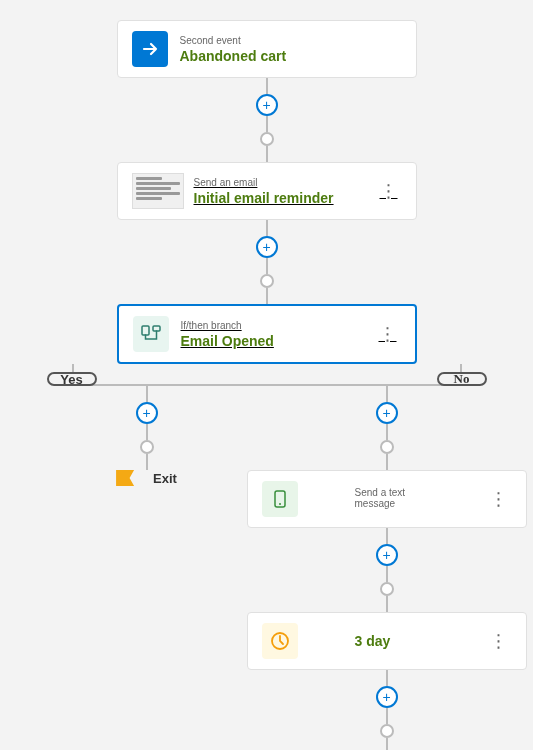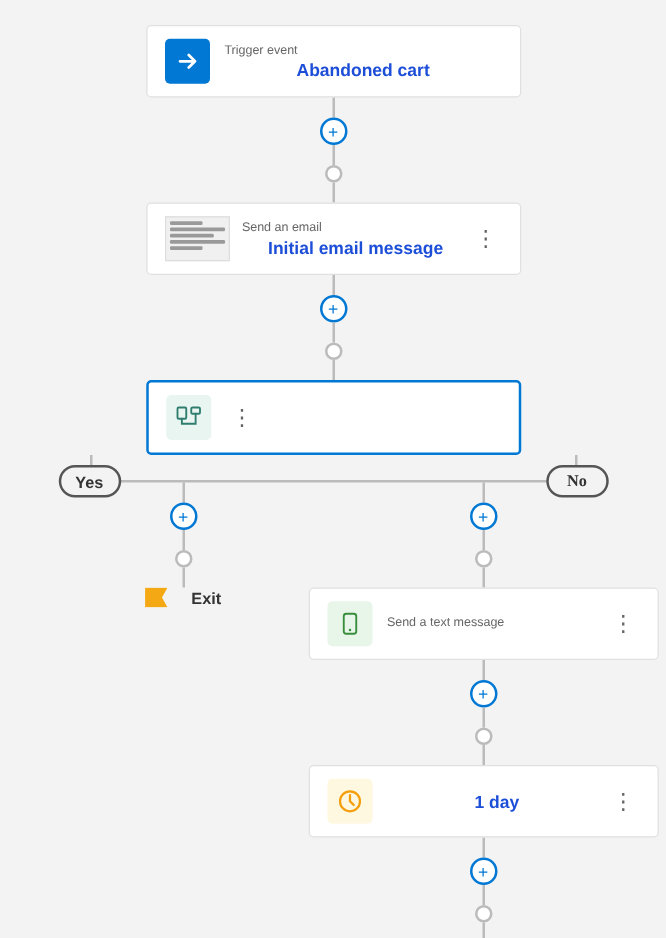--- a/index.html
+++ b/index.html
@@ -52,22 +52,21 @@
       flex: 1;
     }
     .card-label {
       font-size: 10px;
       color: #666;
       margin-bottom: 2px;
     }
     .card-title {
       font-size: 14px;
       font-weight: 600;
-      color: #1d4ed8;
-      text-align: center;
+      color: #4d7c0f;
     }
     .card-menu {
       color: #666;
       font-size: 18px;
       cursor: pointer;
       padding: 4px;
       line-height: 1;
     }
 
     
@@ -100,21 +99,21 @@
     .circle-node {
       width: 14px;
       height: 14px;
       border-radius: 50%;
       border: 2px solid #bbb;
       background: #fff;
     }
 
     .branch-label {
       width: 50px;
-      height: 26px;
+      height: 14px;
       border-radius: 13px;
       border: 2px solid #555;
       background: #f3f3f3;
       display: flex;
       align-items: center;
       justify-content: center;
       font-size: 13px;
       font-weight: 600;
       color: #333;
     }
@@ -146,22 +145,22 @@
     }
     .exit-flag {
       width: 18px;
       height: 16px;
       background: #f4a914;
       clip-path: polygon(0 0, 100% 0, 75% 50%, 100% 100%, 0 100%);
     }
 
     
     .trigger-card { width: 300px; }
-    .step-card { width: 300px; }
-    .branch-step-card { width: 280px; }
+    .step-card { width: 300px; text-decoration: underline; }
+    .branch-step-card { width: 280px; gap: 45px; }
 
     
     .email-thumb {
       width: 52px;
       height: 36px;
       background: #f0f0f0;
       border: 1px solid #ddd;
       display: flex;
       flex-direction: column;
       justify-content: flex-start;
@@ -184,21 +183,21 @@
 
 <div class="flow-container">
 
   <div class="card trigger-card">
     <div class="card-icon blue">
       <svg width="20" height="20" viewBox="0 0 20 20" fill="none">
         <path d="M4 10H16M11 5l5 5-5 5" stroke="#fff" stroke-width="2.2" stroke-linecap="round" stroke-linejoin="round"></path>
       </svg>
     </div>
     <div class="card-text">
-      <div class="card-label">Trigger event</div>
+      <div class="card-label">Second event</div>
       <div class="card-title">Abandoned cart</div>
     </div>
   </div>
 
   <div class="connector">
     <div class="line-v line-v-short"></div>
     <div class="plus-btn">+</div>
     <div class="line-v line-v-short"></div>
     <div class="circle-node"></div>
     <div class="line-v line-v-short"></div>
@@ -207,40 +206,44 @@
   <div class="card step-card">
     <div class="email-thumb">
       <div class="email-thumb-line short"></div>
       <div class="email-thumb-line long"></div>
       <div class="email-thumb-line med"></div>
       <div class="email-thumb-line long"></div>
       <div class="email-thumb-line short"></div>
     </div>
     <div class="card-text">
       <div class="card-label">Send an email</div>
-      <div class="card-title">Initial email message</div>
+      <div class="card-title">Initial email reminder</div>
     </div>
     <div class="card-menu">⋮</div>
   </div>
 
   <div class="connector">
     <div class="line-v line-v-short"></div>
     <div class="plus-btn">+</div>
     <div class="line-v line-v-short"></div>
     <div class="circle-node"></div>
     <div class="line-v line-v-short"></div>
   </div>
 
   <div class="card step-card active-card">
     <div class="card-icon teal">
       <svg width="22" height="22" viewBox="0 0 22 22" fill="none">
         <rect x="2" y="3" width="7" height="9" rx="1" stroke="#2e7d6e" stroke-width="1.5"></rect>
         <rect x="13" y="3" width="7" height="5" rx="1" stroke="#2e7d6e" stroke-width="1.5"></rect>
         <path d="M5.5 12v4h11V8" stroke="#2e7d6e" stroke-width="1.5" stroke-linecap="round"></path>
       </svg>
+    </div>
+    <div class="card-text">
+      <div class="card-label">If/then branch</div>
+      <div class="card-title">Email Opened</div>
     </div>
     <div class="card-menu">⋮</div>
   </div>
 
   <div style="width:440px; position:relative; margin-top:0;">
 
     <div style="position:absolute; left:25px; top:0; width:2px; height:22px; background:#bbb;"></div>
 
     <div style="position:absolute; right:25px; top:0; width:2px; height:22px; background:#bbb;"></div>
 
@@ -303,21 +306,21 @@
       </div>
 
       <div class="card branch-step-card">
         <div class="card-icon yellow">
           <svg width="22" height="22" viewBox="0 0 22 22" fill="none">
             <circle cx="11" cy="11" r="8" stroke="#f59e0b" stroke-width="1.8"></circle>
             <path d="M11 6v5l3 3" stroke="#f59e0b" stroke-width="1.8" stroke-linecap="round"></path>
           </svg>
         </div>
         <div class="card-text">
-          <div class="card-title">1 day</div>
+          <div class="card-title">3 day</div>
         </div>
         <div class="card-menu">⋮</div>
       </div>
 
       <div class="connector">
         <div class="line-v line-v-short"></div>
         <div class="plus-btn">+</div>
         <div class="line-v line-v-short"></div>
         <div class="circle-node"></div>
         <div class="line-v line-v-short"></div>

